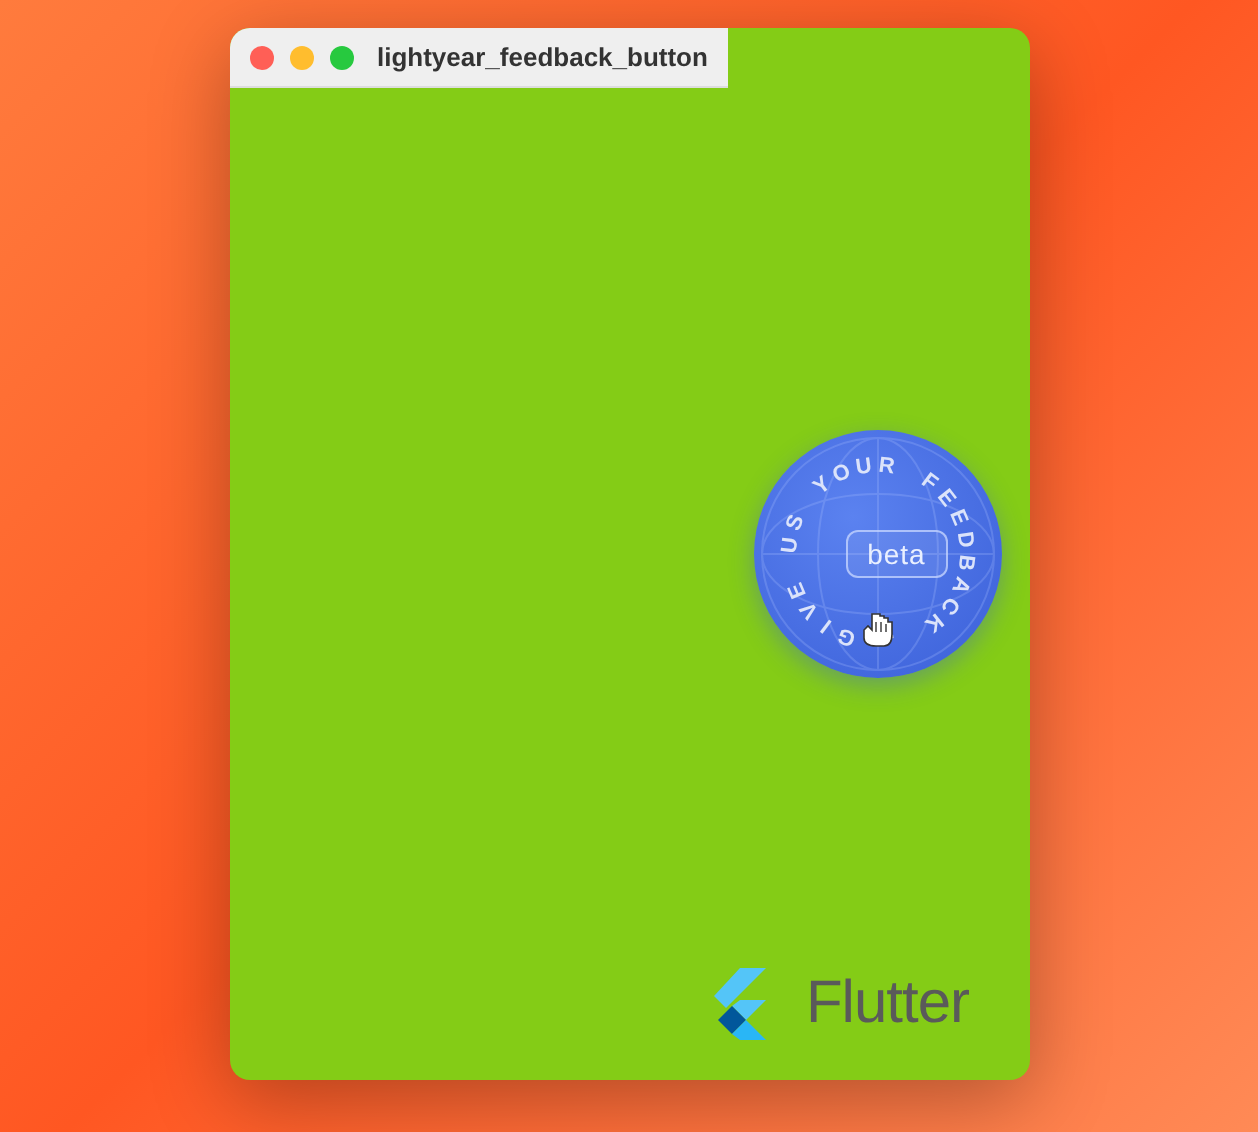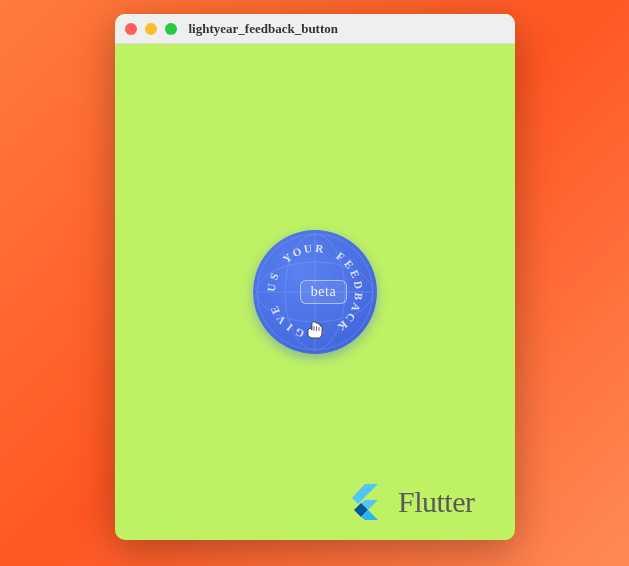--- a/index.html
+++ b/index.html
@@ -12,27 +12,26 @@
       display: flex;
       justify-content: center;
       align-items: flex-start;
       padding-top: 14px;
       overflow: hidden;
     }
     
     .window {
       width: 400px;
       height: 526px;
-      background: #bef264;
+      background: #84cc16;
       border-radius: 10px;
       box-shadow: 0 10px 40px rgba(0,0,0,0.3);
       display: flex;
-      flex-direction: column;
+      flex-direction: row;
       overflow: hidden;
-      font-family: Liberation Serif, serif;
     }
     
     .titlebar {
       height: 30px;
       background: #efefef;
       display: flex;
       align-items: center;
       padding: 0 10px;
       border-bottom: 1px solid #ddd;
     }
@@ -123,21 +122,21 @@
       left: 50%;
       transform: translateX(-50%);
       width: 18px;
       height: 20px;
       z-index: 3;
     }
     
     .flutter-logo {
       position: absolute;
       bottom: 20px;
-      right: 40px;
+      right: 30px;
       display: flex;
       align-items: center;
       gap: 20px;
     }
     
     .flutter-icon {
       width: 30px;
       height: 36px;
     }
     

